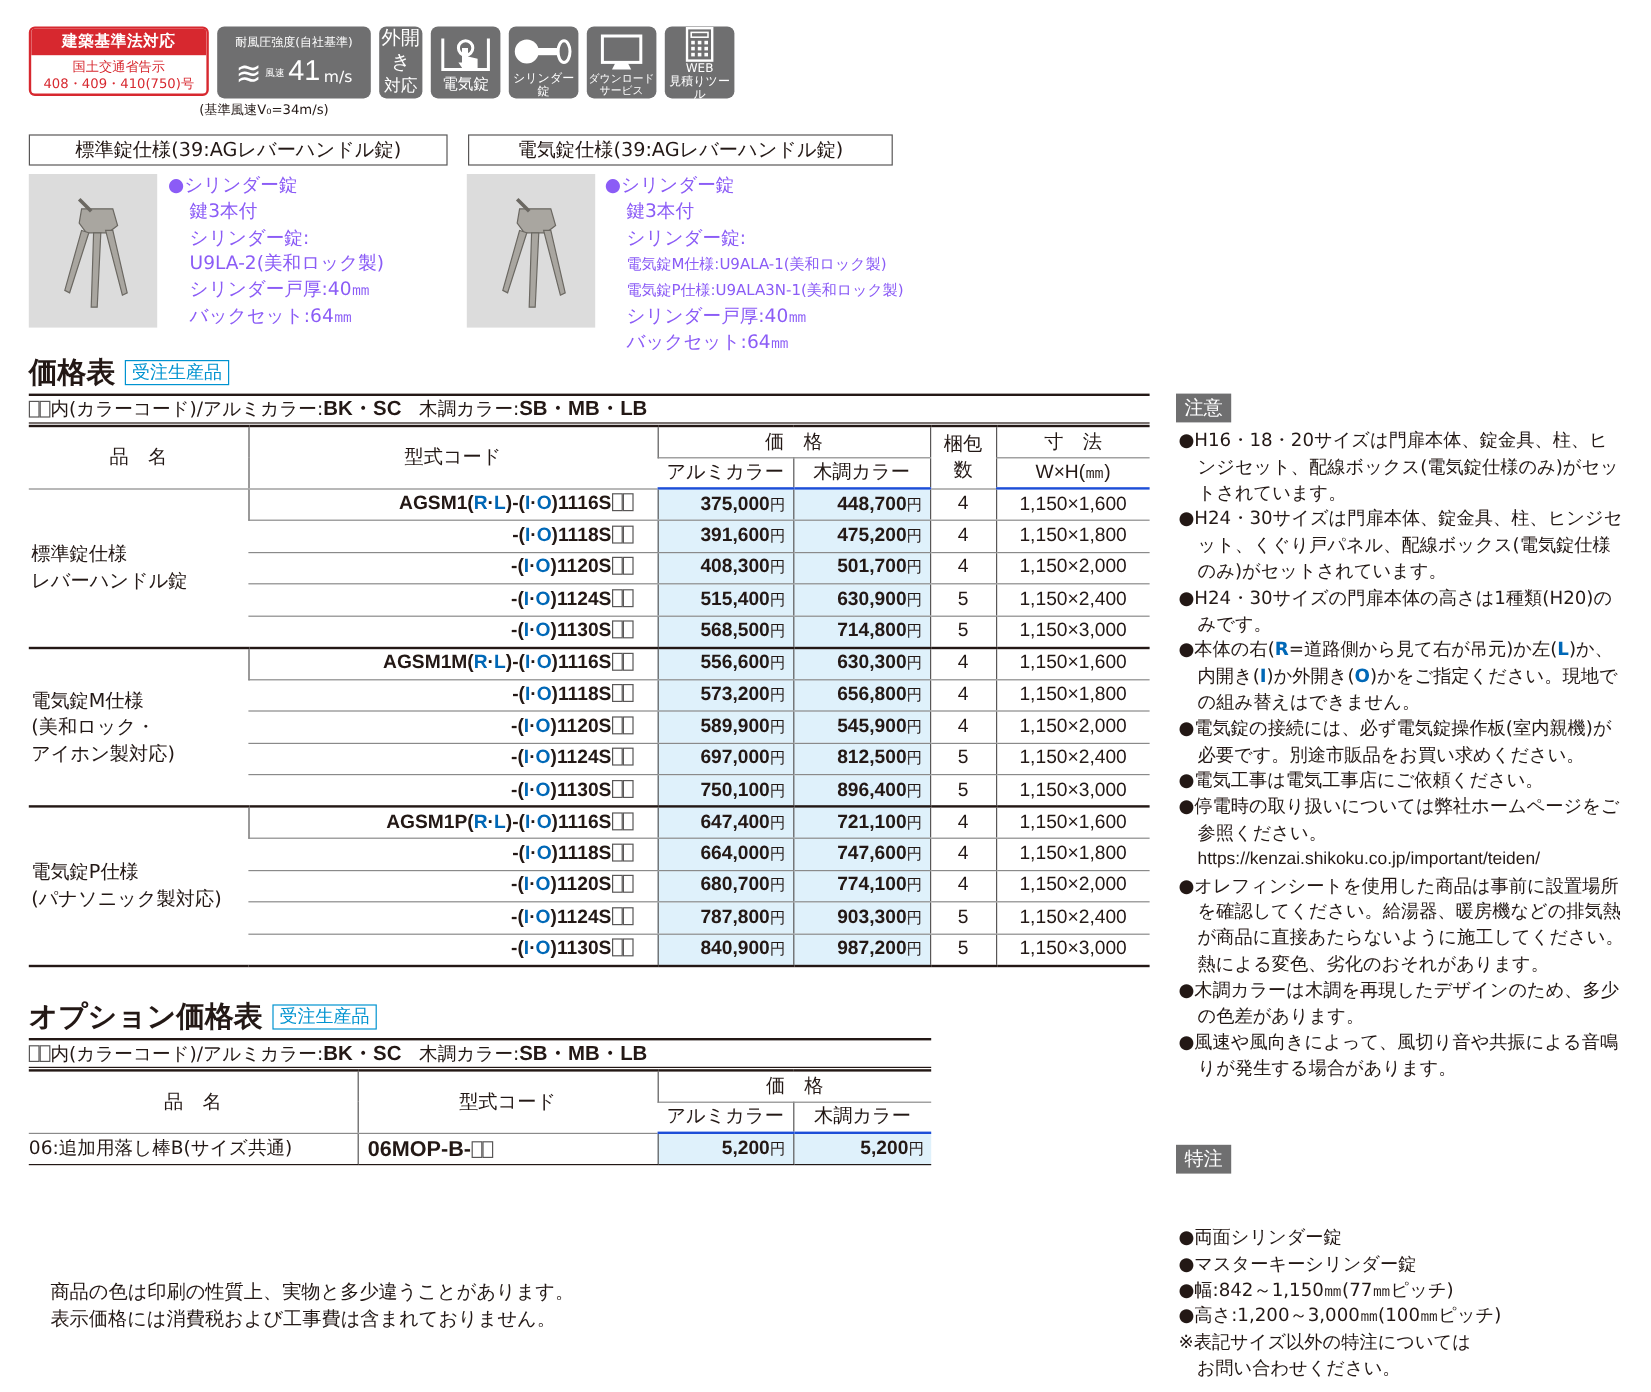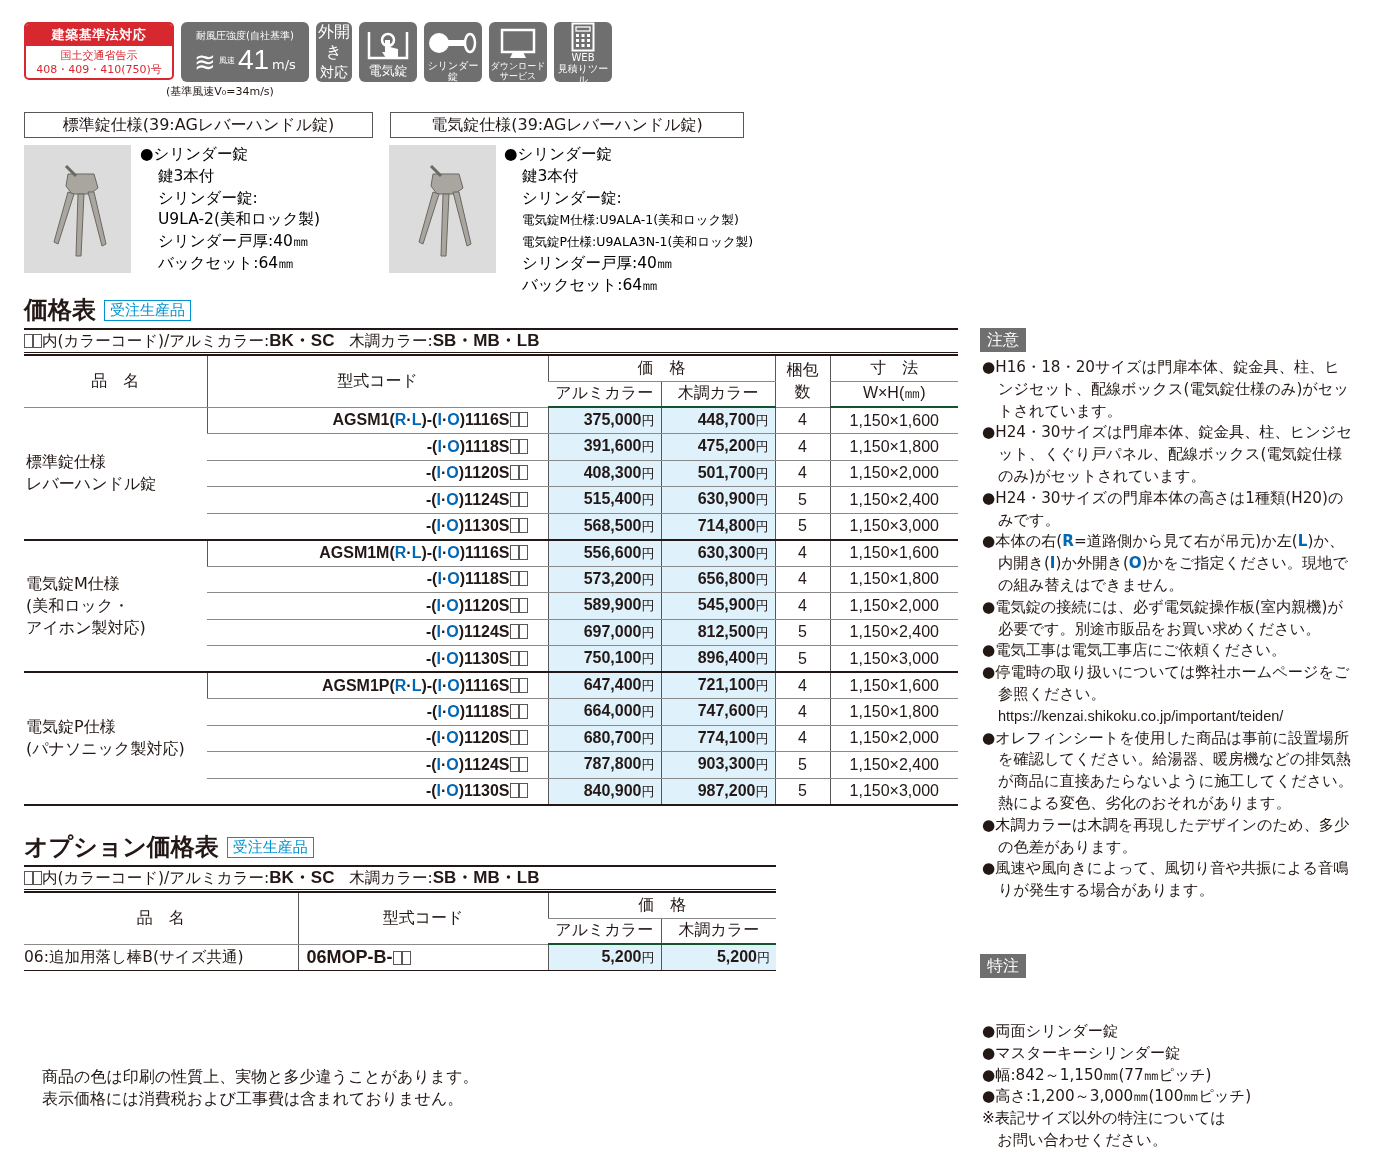--- a/index.html
+++ b/index.html
@@ -10,50 +10,50 @@
   .badges { position: absolute; left: 24px; top: 22px; display: flex; gap: 7px; align-items: flex-start; }
   .badge-law { width: 150px; height: 58px; border: 2px solid #d7282f; border-radius: 5px; overflow: hidden; background: #fff; }
   .badge-law .top { background: #d7282f; color: #fff; font-weight: bold; font-size: 13px; text-align: center; height: 22px; line-height: 22px; letter-spacing: 0.5px; }
   .badge-law .bottom { color: #d7282f; font-size: 11px; line-height: 14px; text-align: center; padding-top: 3px; }
   .gbox { background: #6f6f70; border-radius: 6px; color: #fff; height: 60px; display: flex; flex-direction: column; align-items: center; justify-content: center; }
   .badge-wind { width: 128px; padding-top: 2px; }
   .badge-wind .small { font-size: 10px; line-height: 12px; }
   .badge-wind .row { display: flex; align-items: flex-end; gap: 3px; margin-top: 1px; }
   .badge-wind .waves { font-size: 26px; line-height: 30px; }
   .badge-wind .lbl { font-size: 8px; line-height: 10px; margin-bottom: 11px; }
-  .badge-wind .num { font-size: 28px; line-height: 34px; font-family: "Liberation Sans", sans-serif; }
+  .badge-wind .num { font-size: 24px; line-height: 34px; font-family: "Liberation Sans", sans-serif; }
   .badge-wind .unit { font-size: 13px; line-height: 14px; margin-bottom: 5px; }
   .wind-note { position: absolute; left: 166px; top: 84px; font-size: 11px; color: #231815; }
   .badge-open { width: 36px; font-size: 16px; line-height: 20px; text-align: center; }
   .badge-open .b2 { font-size: 14px; }
   .ibox { width: 58px; padding-top: 3px; }
   .ibox .ico { height: 34px; display: flex; align-items: center; justify-content: center; }
   .ibox .cap { font-size: 10px; line-height: 11px; text-align: center; white-space: pre-line; }
   .ibox .cap.big { font-size: 13px; line-height: 15px; }
   .ibox .cap.sm { font-size: 9px; line-height: 10px; }
 
   
   .spec-title { position: absolute; height: 26px; border: 1.5px solid #595757; font-size: 16px; line-height: 23px; text-align: center; background: #fff; }
   .key-photo { position: absolute; width: 107px; height: 128px; background: #dcdcdc; display: flex; align-items: center; justify-content: center; }
-  .spec-list { position: absolute; font-size: 15.5px; line-height: 21.8px; color: #000000; }
+  .spec-list { position: absolute; font-size: 15.5px; line-height: 21.8px; color: #8b5cf6; }
   .spec-list .head { margin-left: -18px; }
   .spec-list .sm { font-size: 12.5px; }
 
   
   .sec-title { position: absolute; font-size: 24px; font-weight: bold; display: flex; align-items: center; gap: 8px; }
   .made-to-order { font-size: 15px; font-weight: normal; color: #0093d0; border: 1.5px solid #0093d0; padding: 0 5px; line-height: 19px; }
   .color-note { position: absolute; font-size: 15.5px; border-top: 2px solid #231815; border-bottom: 1.5px solid #231815; height: 25px; line-height: 22px; }
   .color-note b { font-family: "Liberation Sans", sans-serif; font-size: 17px; }
   .sq { display: inline-block; width: 9px; height: 14px; border: 1px solid #595757; vertical-align: -2px; margin-right: 0; }
 
   table.price { position: absolute; border-collapse: collapse; table-layout: fixed; }
   table.price th, table.price td { border-left: 1px solid #595757; border-bottom: 1px solid #8a8a8a; padding: 0; }
   table.price th:first-child, table.price td:first-child { border-left: none; }
   table.price thead th { font-weight: normal; font-size: 16px; text-align: center; height: 26px; }
-  table.price thead tr:last-child th { border-bottom: 2px solid #14532d; }
+  table.price thead tr:last-child th { border-bottom: 2px solid #1d4ed8; }
   table.price thead tr.top th { border-top: 2px solid #231815; }
   table.price td { height: 26.5px; font-size: 16px; }
   table.price td.name { font-size: 16px; line-height: 22px; padding-left: 2px; vertical-align: middle; border-bottom: 2px solid #231815; }
   table.price tr.grp-end td { border-bottom: 2px solid #231815; }
   td.code { text-align: right; font-weight: bold; font-family: "Liberation Sans", sans-serif; font-size: 18px; padding-right: 20px !important; white-space: nowrap; }
   td.code .blue { color: #0068b7; }
   td.code .sqs { display: inline-block; width: 9px; height: 15px; border: 1px solid #595757; vertical-align: -2px; font-weight: normal; }
   td.price-cell { background: #dff1fb; text-align: right; padding-right: 6px !important; font-weight: bold; font-family: "Liberation Sans", sans-serif; font-size: 18px; white-space: nowrap; }
   td.price-cell .yen { font-size: 13px; font-weight: normal; font-family: "DejaVu Sans", sans-serif; }
   td.c { text-align: center; font-family: "Liberation Sans", sans-serif; font-size: 16px; }

